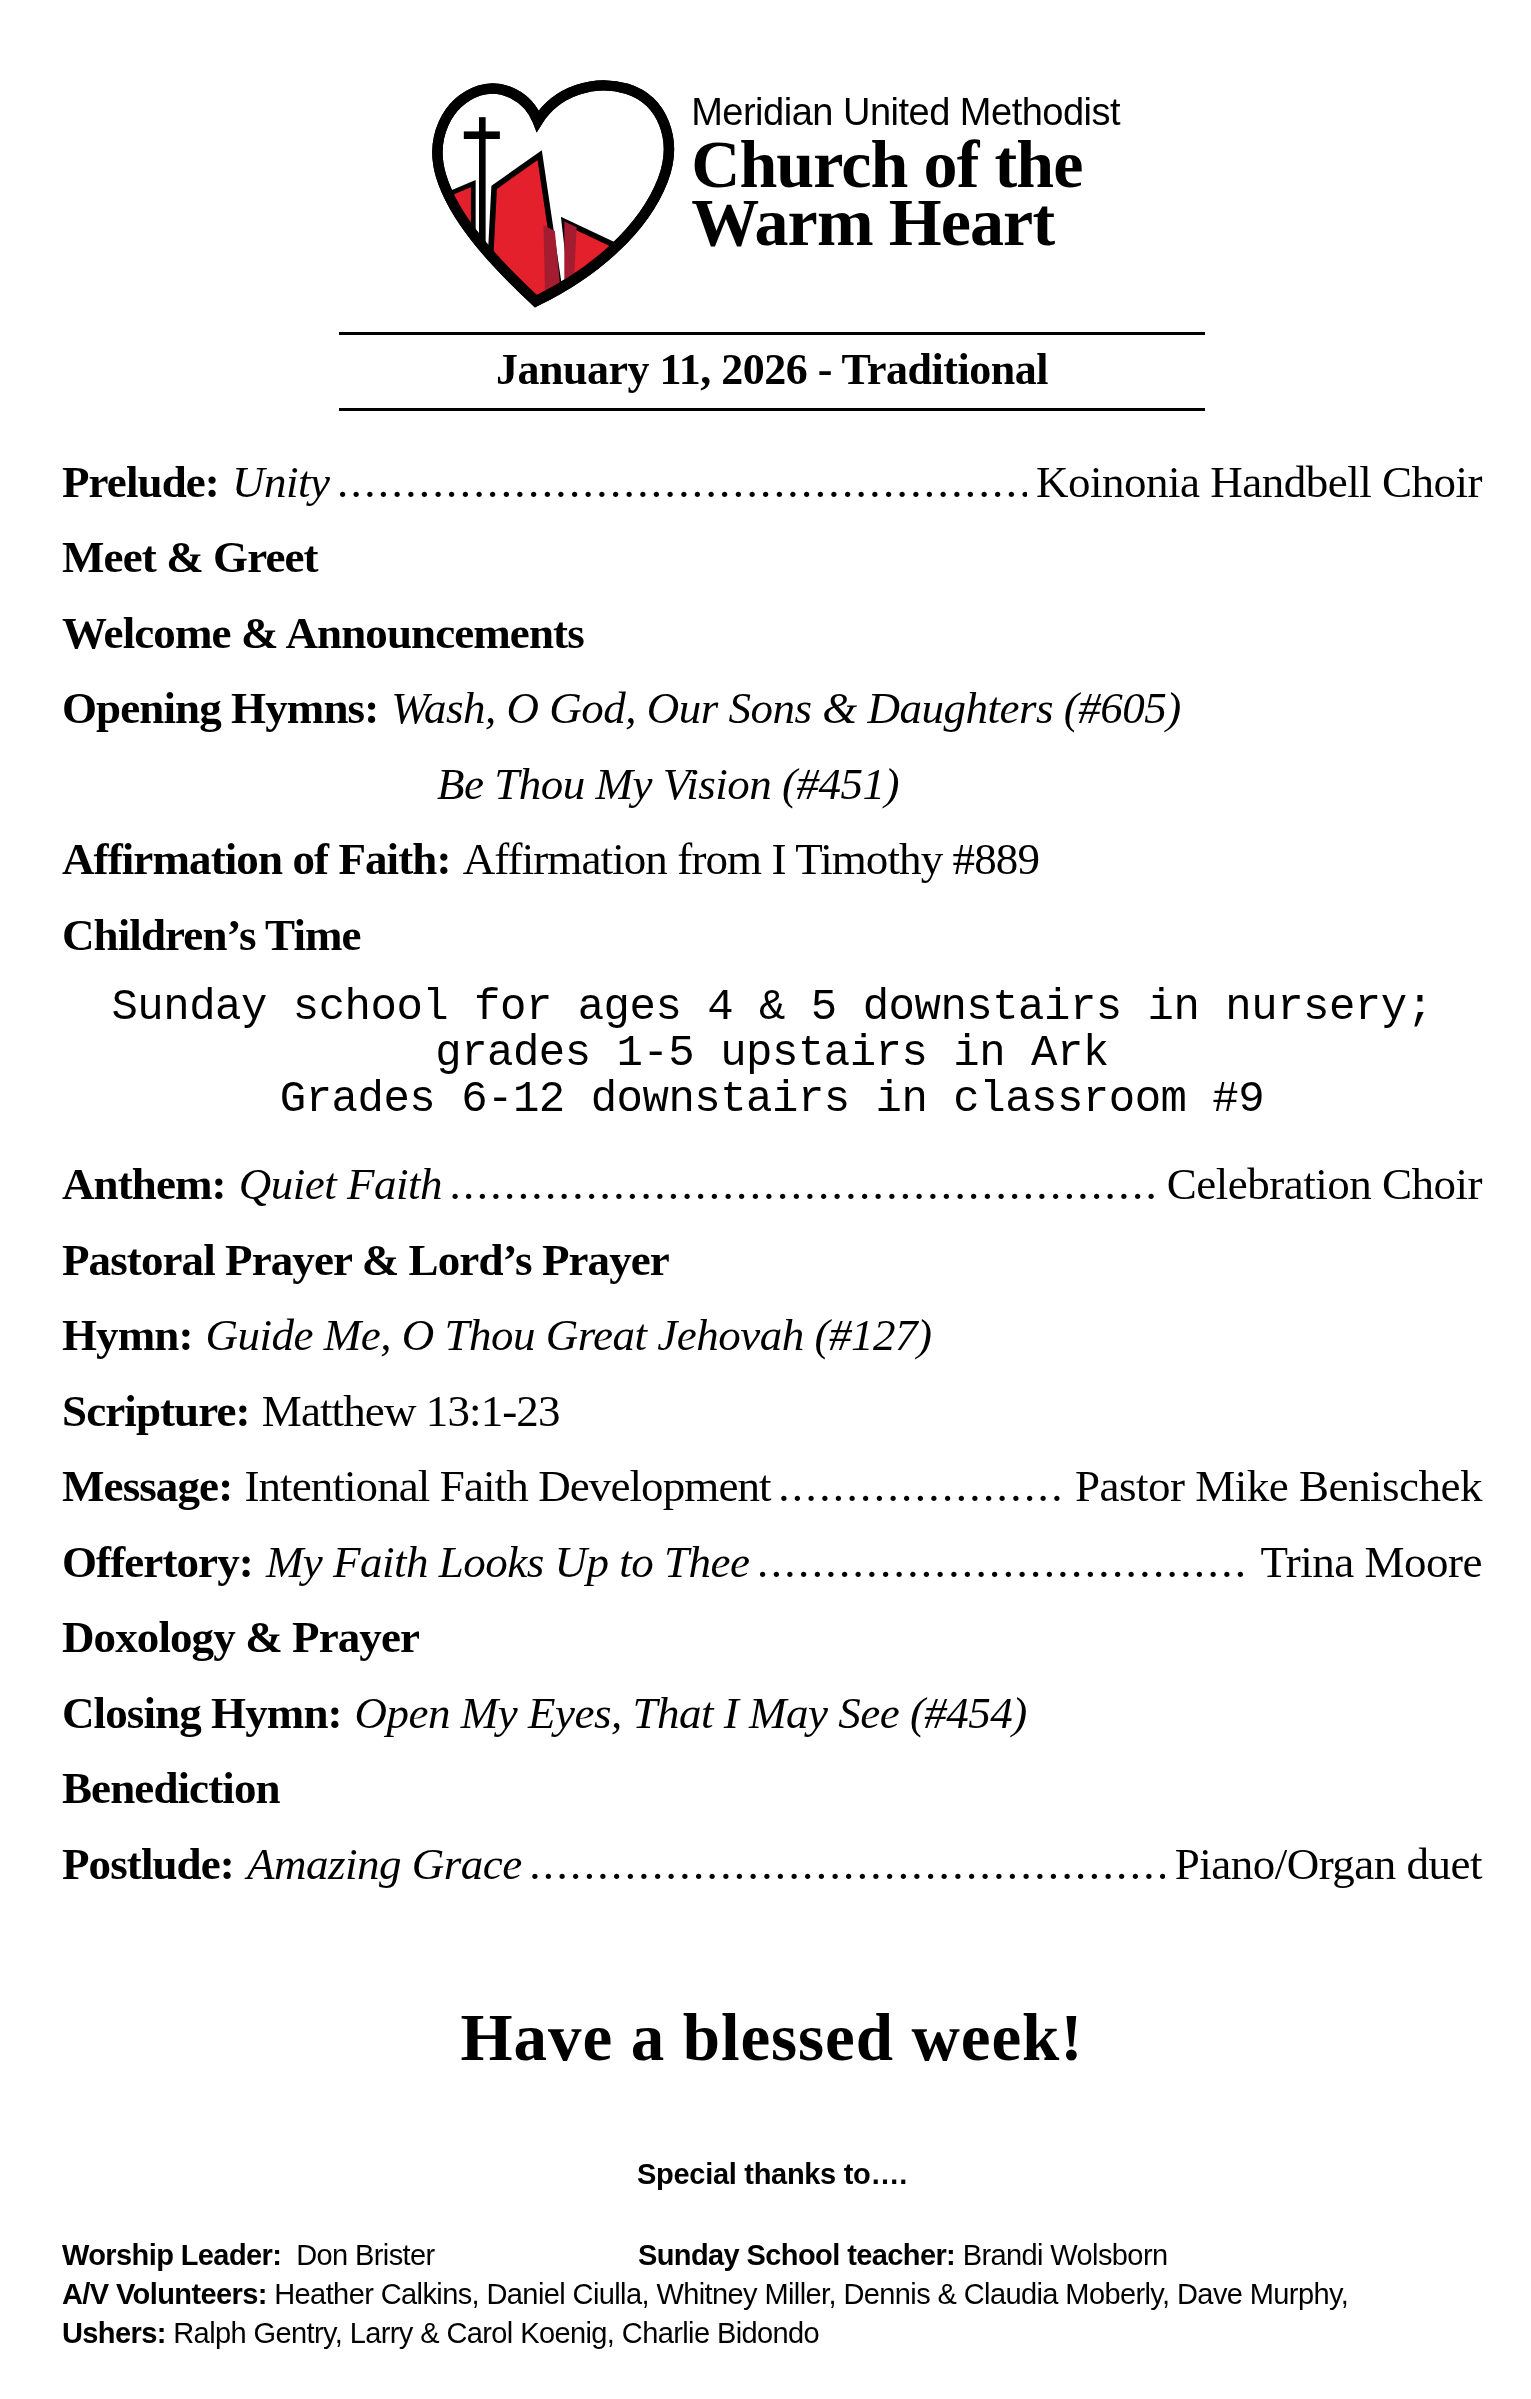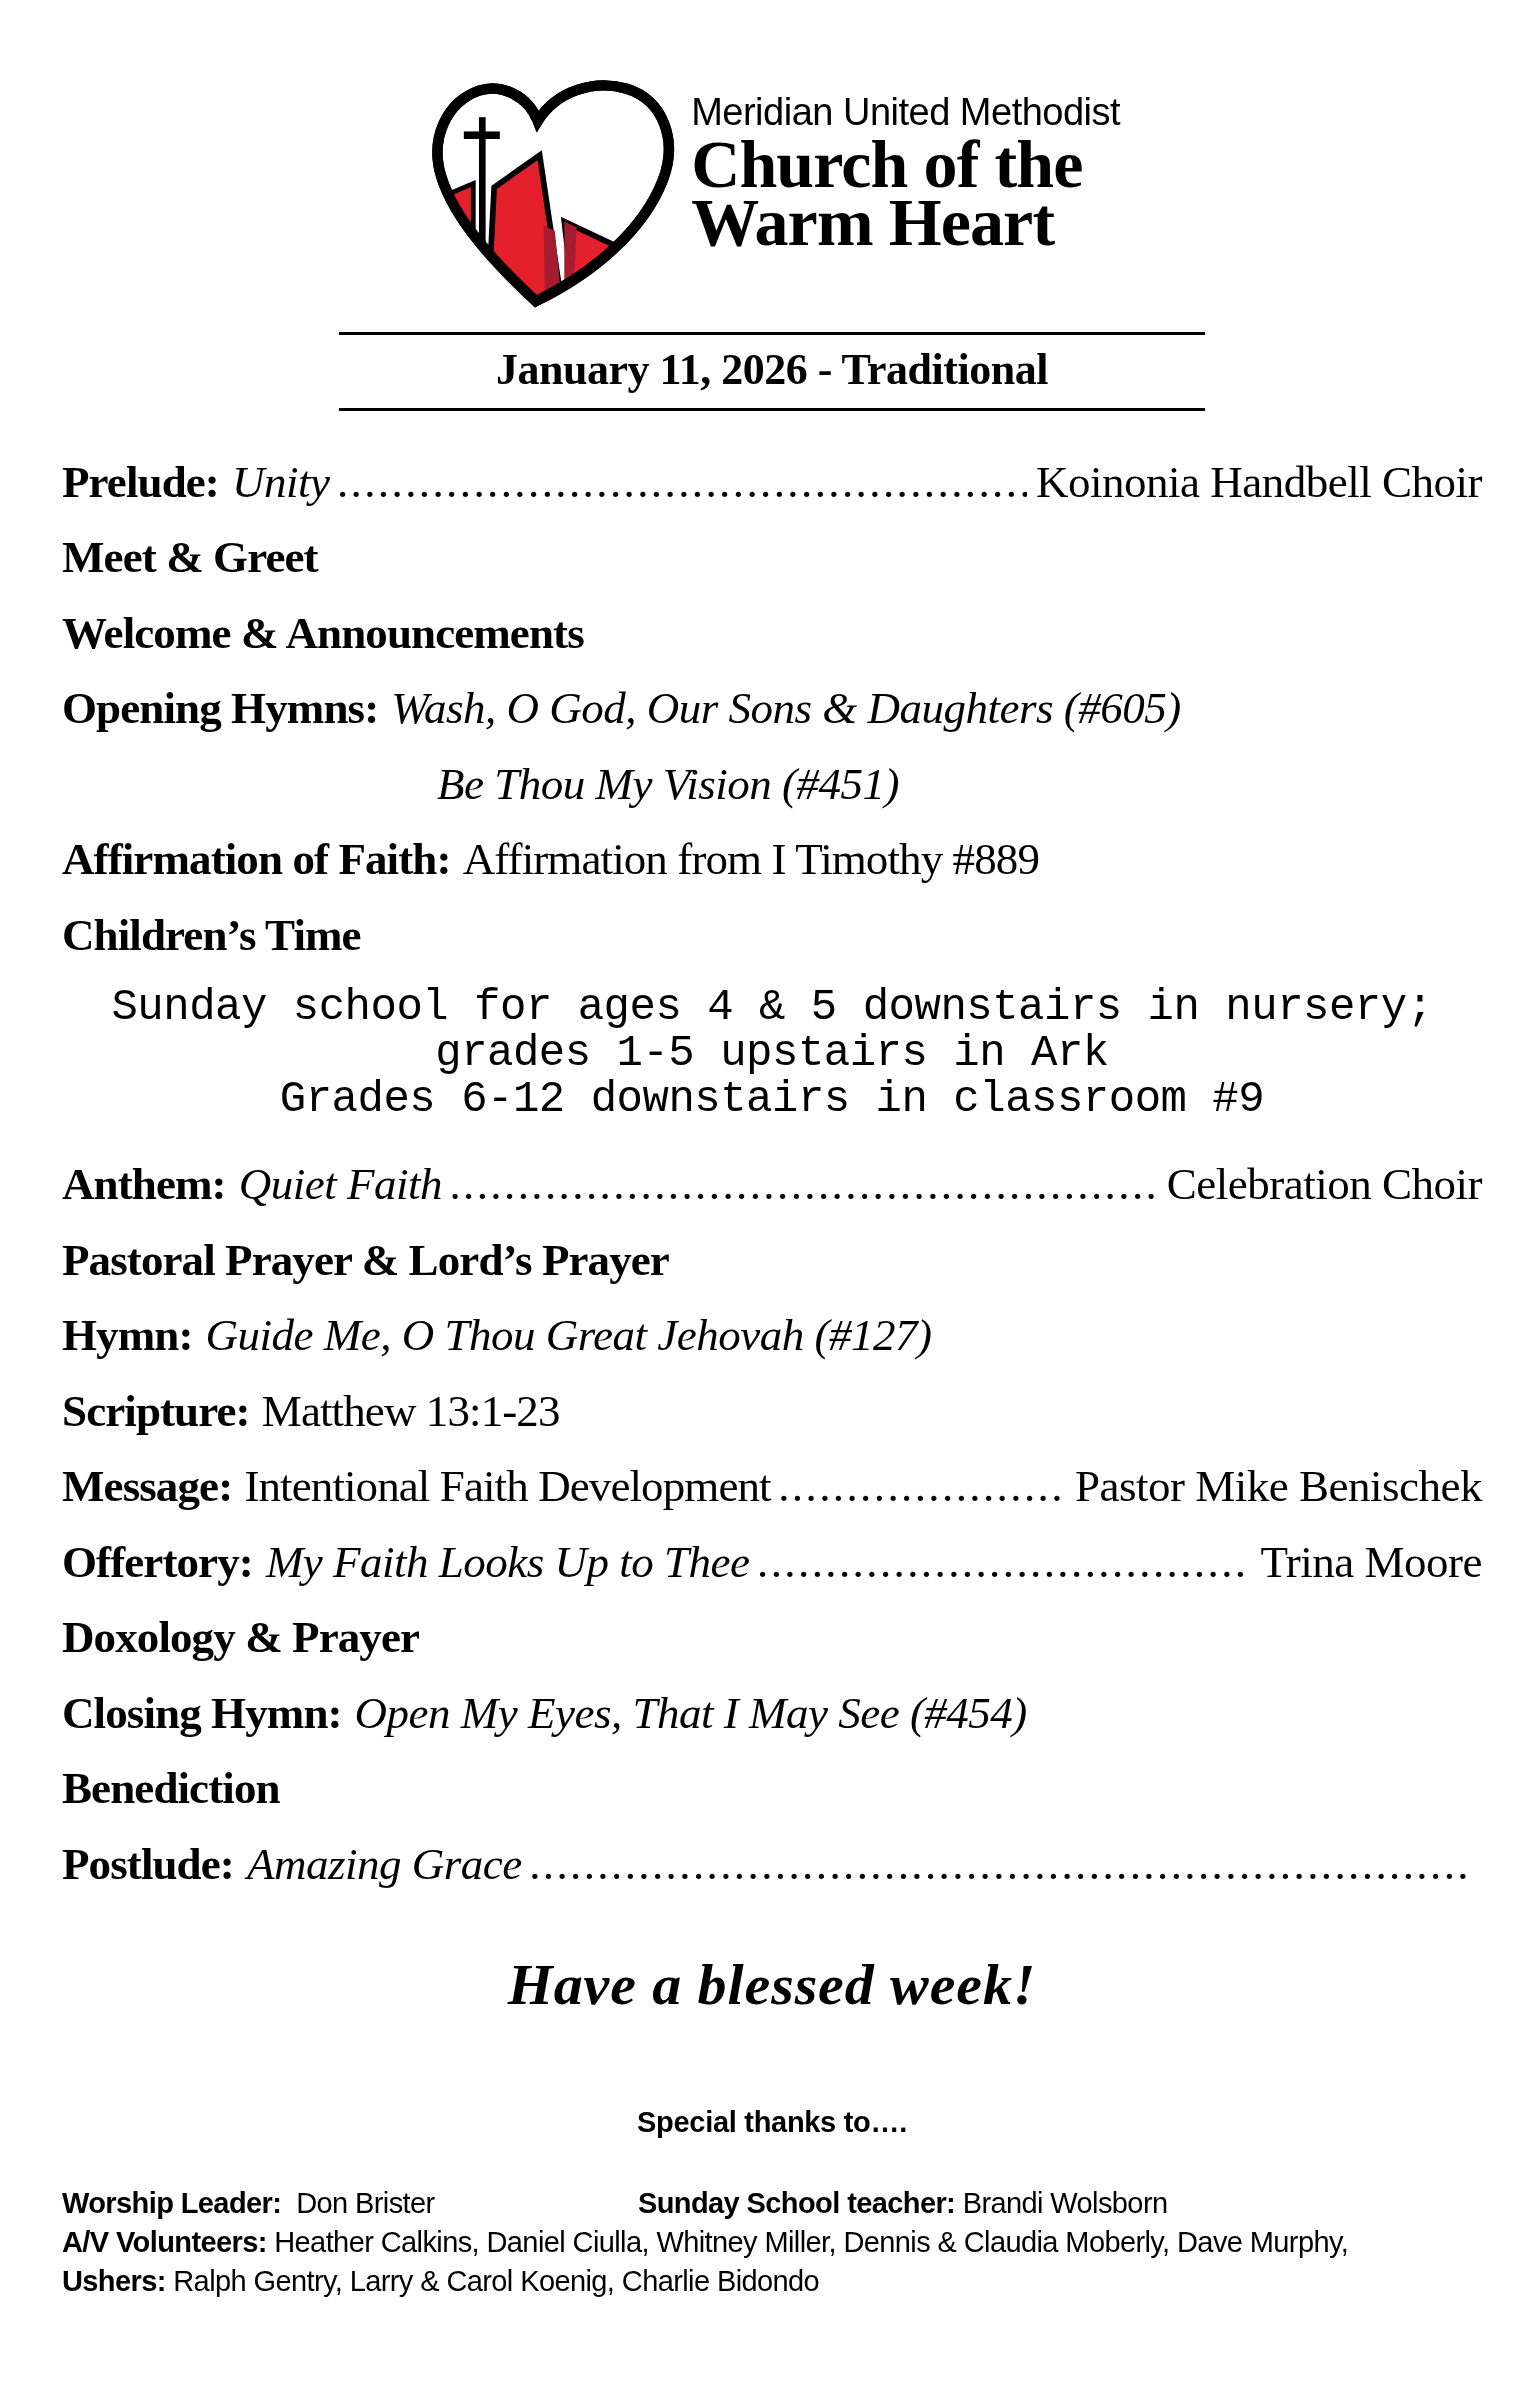--- a/index.html
+++ b/index.html
@@ -43,23 +43,23 @@
   .val { margin-left: 12.2px; letter-spacing: -0.9px; }
   .dots { flex: 1 1 auto; min-width: 0; overflow: hidden; margin: 0 9.4px 0 7.5px; letter-spacing: 2.4px; }
   .credit { letter-spacing: -0.5px; }
   .indent { margin-left: 375px; }
   .gap-extra { margin-top: 36px; }
   .note-block { margin: 0 0 26px 0; }
   .note { text-align: center; font-size: 44px; line-height: 46px; letter-spacing: -0.5px; font-family: Liberation Mono, monospace; }
 
   
   .blessing {
-    margin-top: 46px; text-align: center;
-    font-size: 58px; line-height: 98px;
-    font-weight: bold; font-style: italic; letter-spacing: 0.9px;
+    margin-top: 98px; text-align: center;
+    font-size: 67px; line-height: 98px;
+    font-weight: bold; letter-spacing: 0.9px;
   }
   .thanks-heading {
     margin-top: 72px; text-align: center;
     font-family: "Liberation Sans", sans-serif;
     font-weight: bold; font-size: 29px; letter-spacing: -0.3px;
   }
   .credits {
     margin-top: 45px;
     font-family: "Liberation Sans", sans-serif;
     font-size: 29px; line-height: 39px; letter-spacing: -0.6px;
@@ -189,20 +189,21 @@
     </div>
 
     <div class="p-row">
       <span class="lbl">Benediction</span>
     </div>
 
     <div class="p-row">
       <span class="lbl">Postlude:</span>
       <span class="ttl">Amazing Grace</span>
       <span class="dots">................................................................................................................................................................................................................................................</span>
+      <span class="credit">Piano/Organ duet</span>
     </div>
   </div>
 
   <div class="blessing">Have a blessed week!</div>
 
   <div class="thanks-heading">Special thanks to….</div>
 
   <div class="credits">
     <div>
       <span class="col1"><span class="b">Worship Leader:</span>&nbsp; <span>Don Brister</span></span><span><span class="b">Sunday School teacher:</span> <span>Brandi Wolsborn</span></span>

